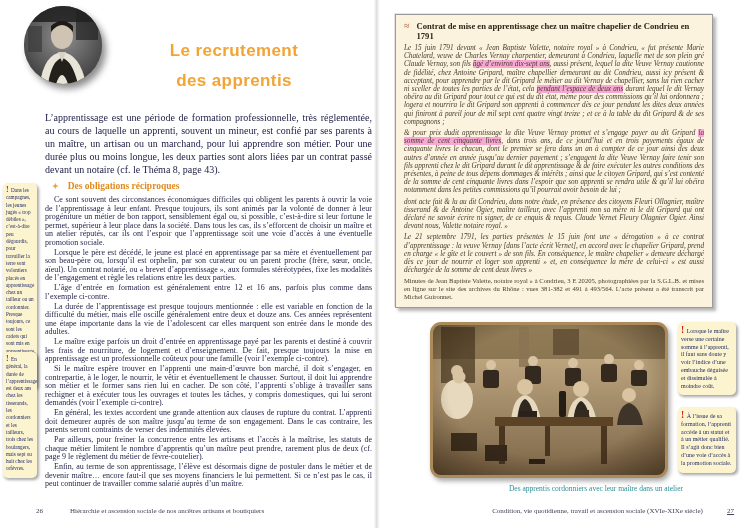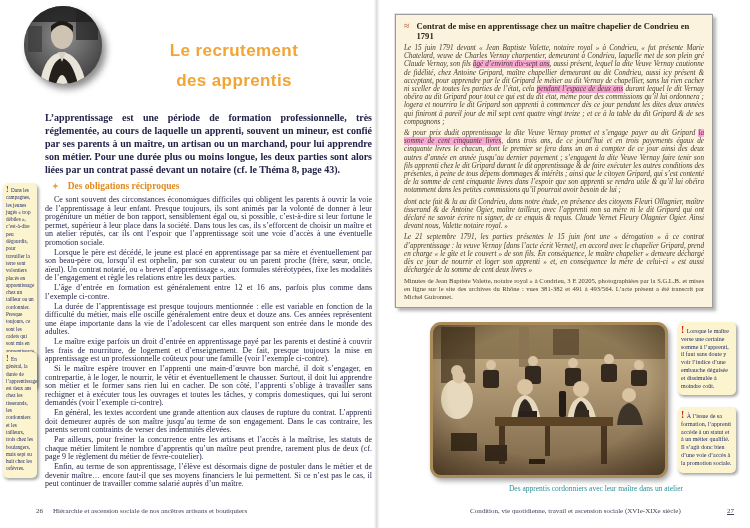--- a/index.html
+++ b/index.html
@@ -19,21 +19,21 @@
   .portrait { position:absolute; left:24px; top:6px; width:78px; height:78px;
               border-radius:50%; overflow:hidden;
               box-shadow:4px 5px 7px rgba(0,0,0,0.45); background:#777; }
   .portrait svg { display:block; }
 
   .title { position:absolute; left:105px; top:36px; width:258px; text-align:center;
            font-family:"Liberation Sans", sans-serif; font-weight:bold;
            font-size:17px; line-height:30px; color:#F2A434; letter-spacing:0.4px; }
 
   .intro { position:absolute; left:45px; top:111px; width:327px;
-           font-weight:bold; font-size:10px; line-height:13px; color:#22224a;
+           font-weight:normal; font-size:10px; line-height:13px; color:#22224a;
            text-align:justify; }
 
   .sec-head { position:absolute; left:52px; top:181px; display:flex; align-items:center;
               gap:9px; color:#E08A1E; font-weight:bold; font-size:9.5px; }
   .sec-icon { font-size:8px; color:#E8A13D; }
 
   .bodycol { position:absolute; left:45px; top:196px; width:327px;
              font-size:8px; line-height:8.5px; color:#26264d; text-align:justify; }
   .bodycol p { margin:0 0 1.5px 0; text-indent:9px; }
 
@@ -41,22 +41,22 @@
   .note { position:absolute; background:#FCF4CE; border-radius:5px;
           box-shadow:1.5px 2px 3px rgba(0,0,0,0.35);
           padding:4px 3px 5px 3px; color:#1f2a6b; text-align:left; }
   .note .bang { color:#cc1f1f; font-weight:bold; font-size:1.6em; line-height:0.8;
                 margin-right:1px; }
   .notes-left .note  { left:3px;  width:34px; font-size:5.2px; line-height:7.3px; }
   .notes-right .note { left:303px; width:58px; font-size:6px;  line-height:7.8px; }
 
   
   .footer { position:absolute; top:507px; font-size:7px; color:#3f4259; }
-  .footer-left { left:36px; display:flex; gap:10px; }
-  .footer-right-text { position:absolute; top:507px; left:95px; width:255px; 
+  .footer-left { left:36px; display:flex; gap:27px; }
+  .footer-right-text { position:absolute; top:507px; left:95px; width:255px; text-align:center;
                        font-size:7px; color:#3f4259; }
   .footer-right-num { position:absolute; top:507px; left:352px; font-size:7px; color:#3f4259;text-decoration:underline; }
 
   
   .contract-box { position:absolute; left:20px; top:14px; width:318px;
                   background:#FBF3DE; border:1px solid #9b9b9b;
                   box-shadow:-1px -1px 0 #e3e3e3, 3px 3px 3px rgba(110,110,110,0.5);
                   padding:6px 8px 7px 8px; }
   .box-head { display:flex; align-items:baseline; gap:7px; margin-bottom:3px; }
   .orn { color:#a0522d; font-size:10px; line-height:1; }

